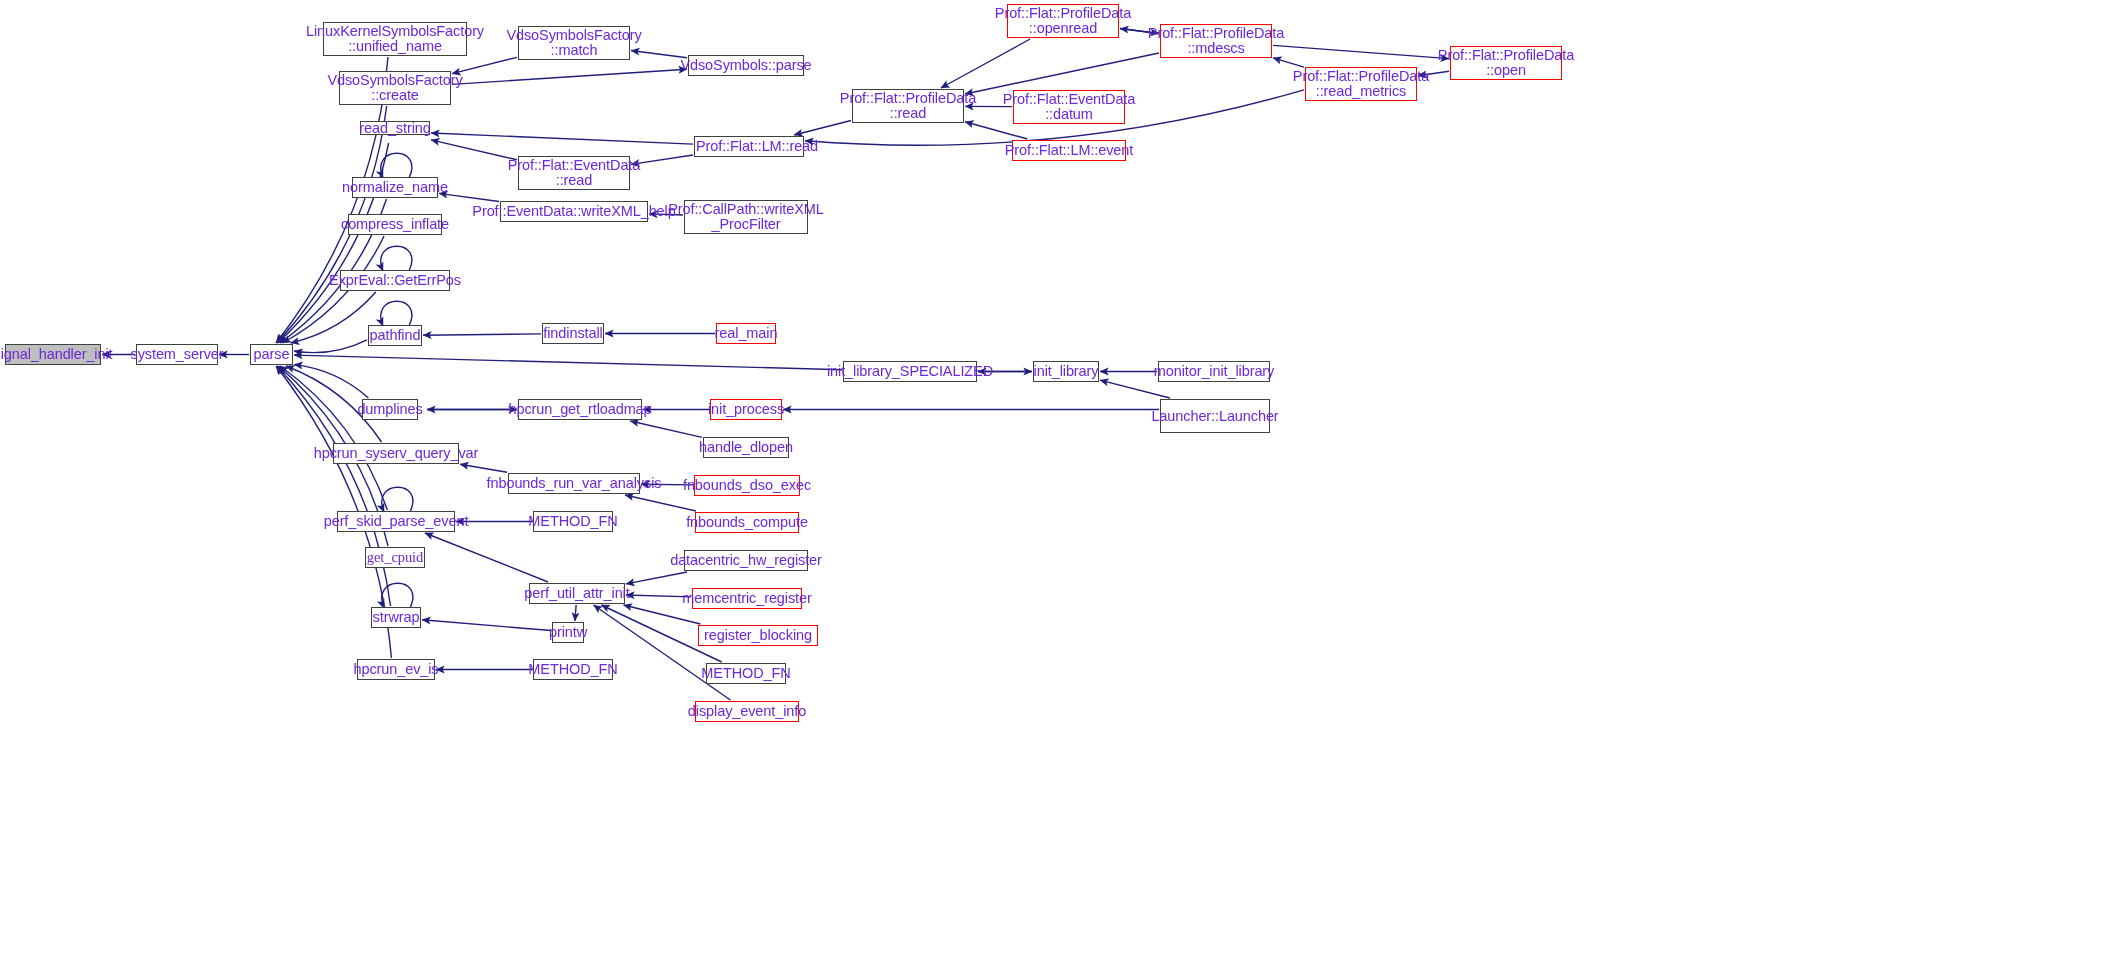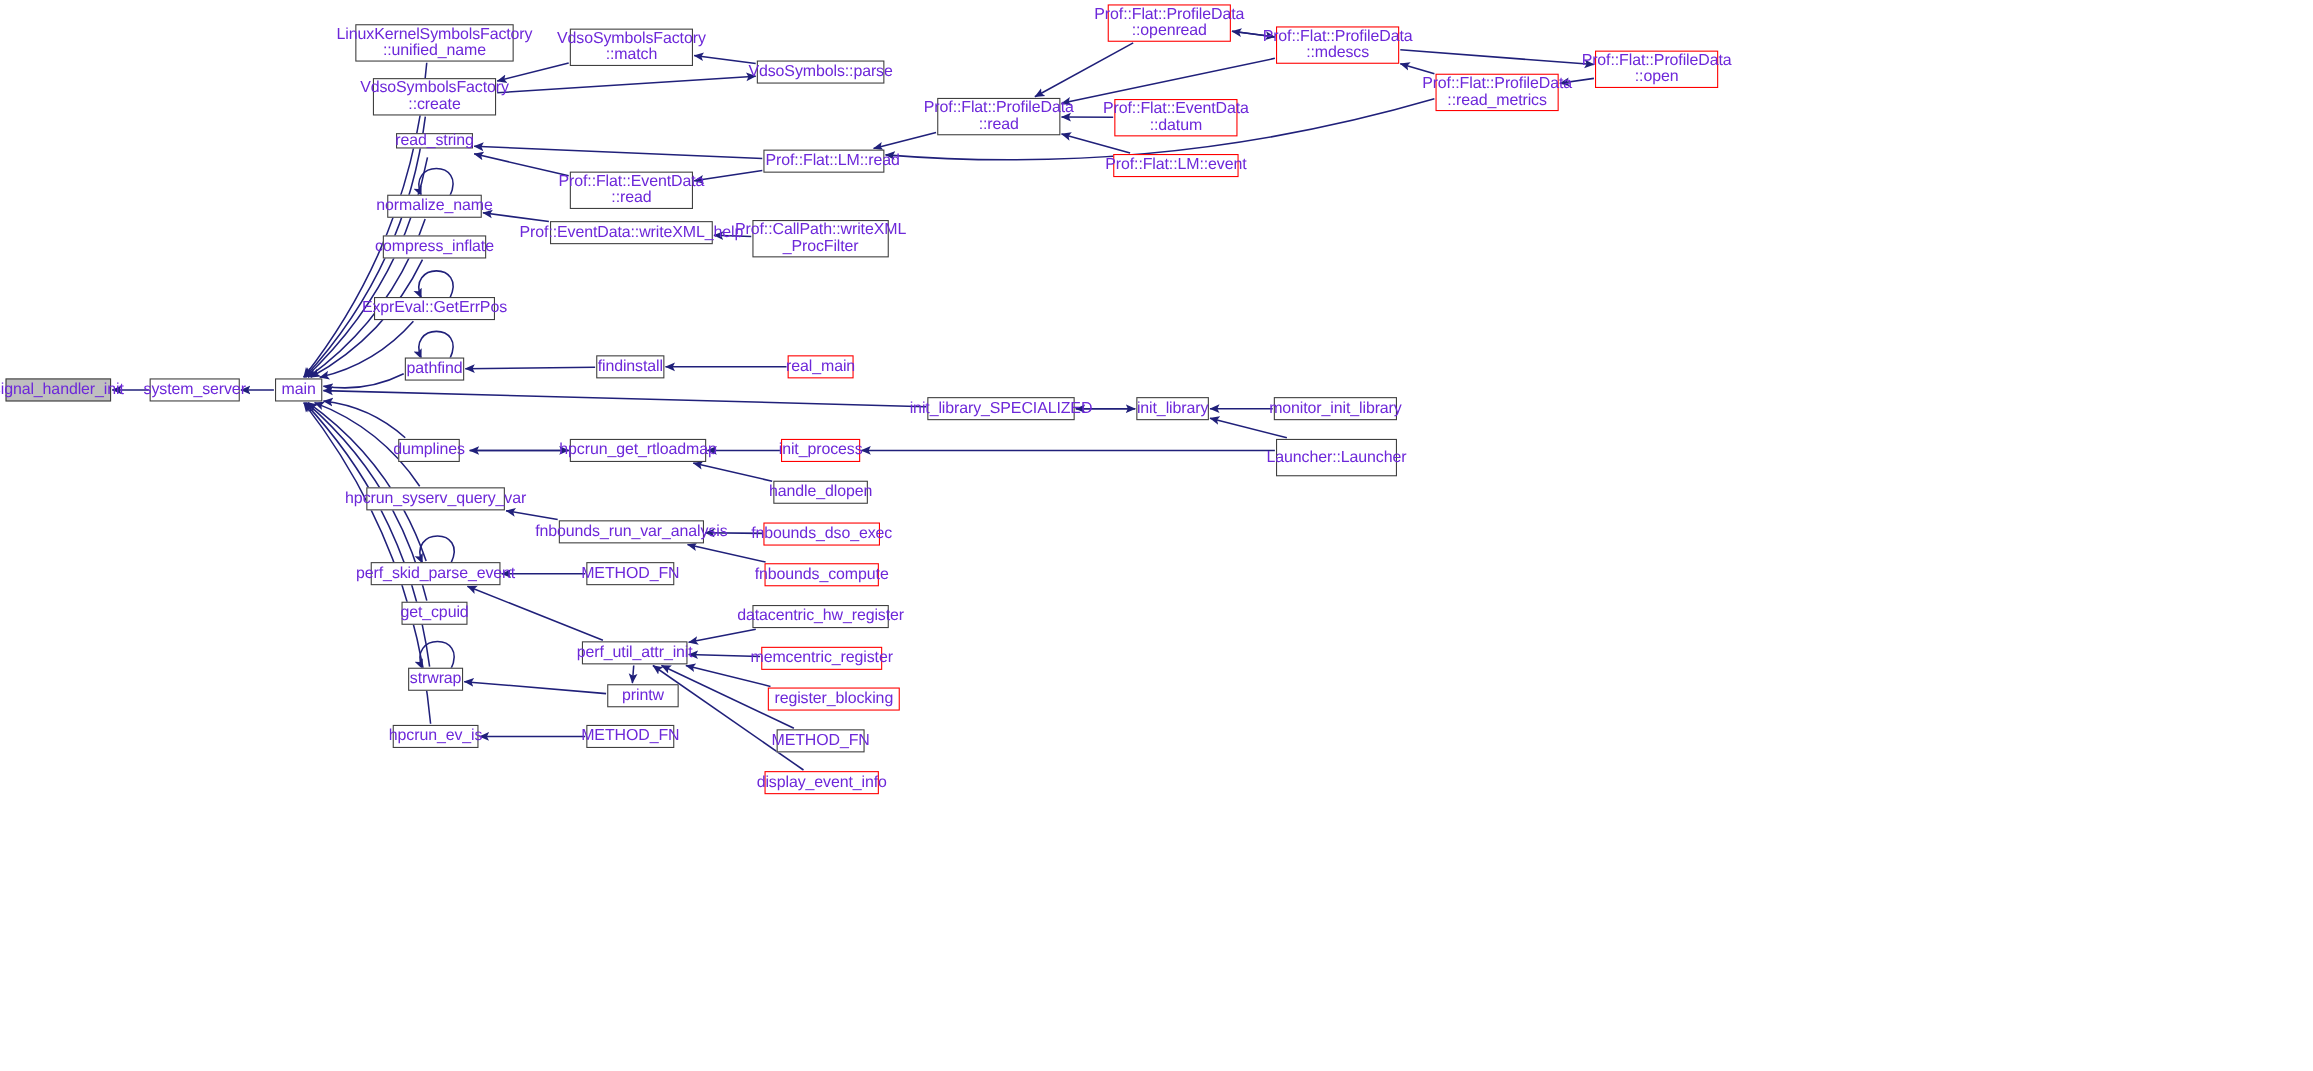--- a/index.html
+++ b/index.html
@@ -119,21 +119,21 @@
         <path d="M 410 608 C 426 575, 370 575, 384 608" fill="none" stroke="#20207a" stroke-width="1.4" marker-end="url(#arrow)"></path>
         <path d="M 551 630.561797752809 L 422 619.6910112359551" fill="none" stroke="#20207a" stroke-width="1.4" marker-end="url(#arrow)"></path>
         <path d="M 576.1153846153846 605 L 574.8846153846154 621" fill="none" stroke="#20207a" stroke-width="1.4" marker-end="url(#arrow)"></path>
         <path d="M 391.4547619047619 658 Q 376.52981272959704 495.09178830211164 276.0452380952381 366" fill="none" stroke="#20207a" stroke-width="1.4" marker-end="url(#arrow)"></path>
         <path d="M 532 669.5 L 436 669.5" fill="none" stroke="#20207a" stroke-width="1.4" marker-end="url(#arrow)"></path>
       </g>
   </svg>
   <div id="node-layer">
       <div class="node focus" style="left: 5px; top: 344px; width: 96px; height: 21px;">signal_handler_init</div>
       <div class="node" style="left: 136px; top: 344px; width: 82px; height: 21px;">system_server</div>
-      <div class="node" style="left: 250px; top: 344px; width: 43px; height: 21px;">main</div>
+      <div class="node" style="left: 250px; top: 344px; width: 43px; height: 21px;">parse</div>
       <div class="node" style="left: 323px; top: 22px; width: 144px; height: 34px;">LinuxKernelSymbolsFactory
 ::unified_name</div>
       <div class="node" style="left: 339px; top: 71px; width: 112px; height: 34px;">VdsoSymbolsFactory
 ::create</div>
       <div class="node" style="left: 518px; top: 26px; width: 112px; height: 34px;">VdsoSymbolsFactory
 ::match</div>
       <div class="node" style="left: 688px; top: 55px; width: 116px; height: 21px;">VdsoSymbols::parse</div>
       <div class="node" style="left: 360px; top: 121px; width: 70px; height: 14px;">read_string</div>
       <div class="node" style="left: 518px; top: 156px; width: 112px; height: 34px;">Prof::Flat::EventData
 ::read</div>
@@ -167,25 +167,25 @@
       <div class="node" style="left: 362px; top: 399px; width: 56px; height: 21px;">dumplines</div>
       <div class="node" style="left: 518px; top: 399px; width: 124px; height: 21px;">hpcrun_get_rtloadmap</div>
       <div class="node red" style="left: 710px; top: 399px; width: 72px; height: 21px;">init_process</div>
       <div class="node" style="left: 703px; top: 437px; width: 86px; height: 21px;">handle_dlopen</div>
       <div class="node" style="left: 333px; top: 443px; width: 126px; height: 21px;">hpcrun_syserv_query_var</div>
       <div class="node" style="left: 508px; top: 473px; width: 132px; height: 21px;">fnbounds_run_var_analysis</div>
       <div class="node red" style="left: 694px; top: 475px; width: 106px; height: 21px;">fnbounds_dso_exec</div>
       <div class="node red" style="left: 695px; top: 512px; width: 104px; height: 21px;">fnbounds_compute</div>
       <div class="node" style="left: 337px; top: 511px; width: 118px; height: 21px;">perf_skid_parse_event</div>
       <div class="node" style="left: 533px; top: 511px; width: 80px; height: 21px;">METHOD_FN</div>
-      <div class="node" style="left: 365px; top: 547px; width: 60px; height: 21px;">get_cpuid</div>
+      <div class="node" style="left: 365px; top: 547px; width: 60px; height: 21px; font-family: Liberation Serif, serif;">get_cpuid</div>
       <div class="node" style="left: 529px; top: 583px; width: 96px; height: 21px;">perf_util_attr_init</div>
       <div class="node" style="left: 684px; top: 550px; width: 124px; height: 21px;">datacentric_hw_register</div>
       <div class="node red" style="left: 692px; top: 588px; width: 110px; height: 21px;">memcentric_register</div>
       <div class="node red" style="left: 698px; top: 625px; width: 120px; height: 21px;">register_blocking</div>
       <div class="node" style="left: 706px; top: 663px; width: 80px; height: 21px;">METHOD_FN</div>
       <div class="node red" style="left: 695px; top: 701px; width: 104px; height: 21px;">display_event_info</div>
       <div class="node" style="left: 371px; top: 607px; width: 50px; height: 21px;">strwrap</div>
-      <div class="node" style="left: 552px; top: 622px; width: 65px; height: 21px;">printw</div>
+      <div class="node" style="left: 552px; top: 622px; width: 32px; height: 21px;">printw</div>
       <div class="node" style="left: 357px; top: 659px; width: 78px; height: 21px;">hpcrun_ev_is</div>
       <div class="node" style="left: 533px; top: 659px; width: 80px; height: 21px;">METHOD_FN</div>
     </div>
 </div>
 
 </body></html>

